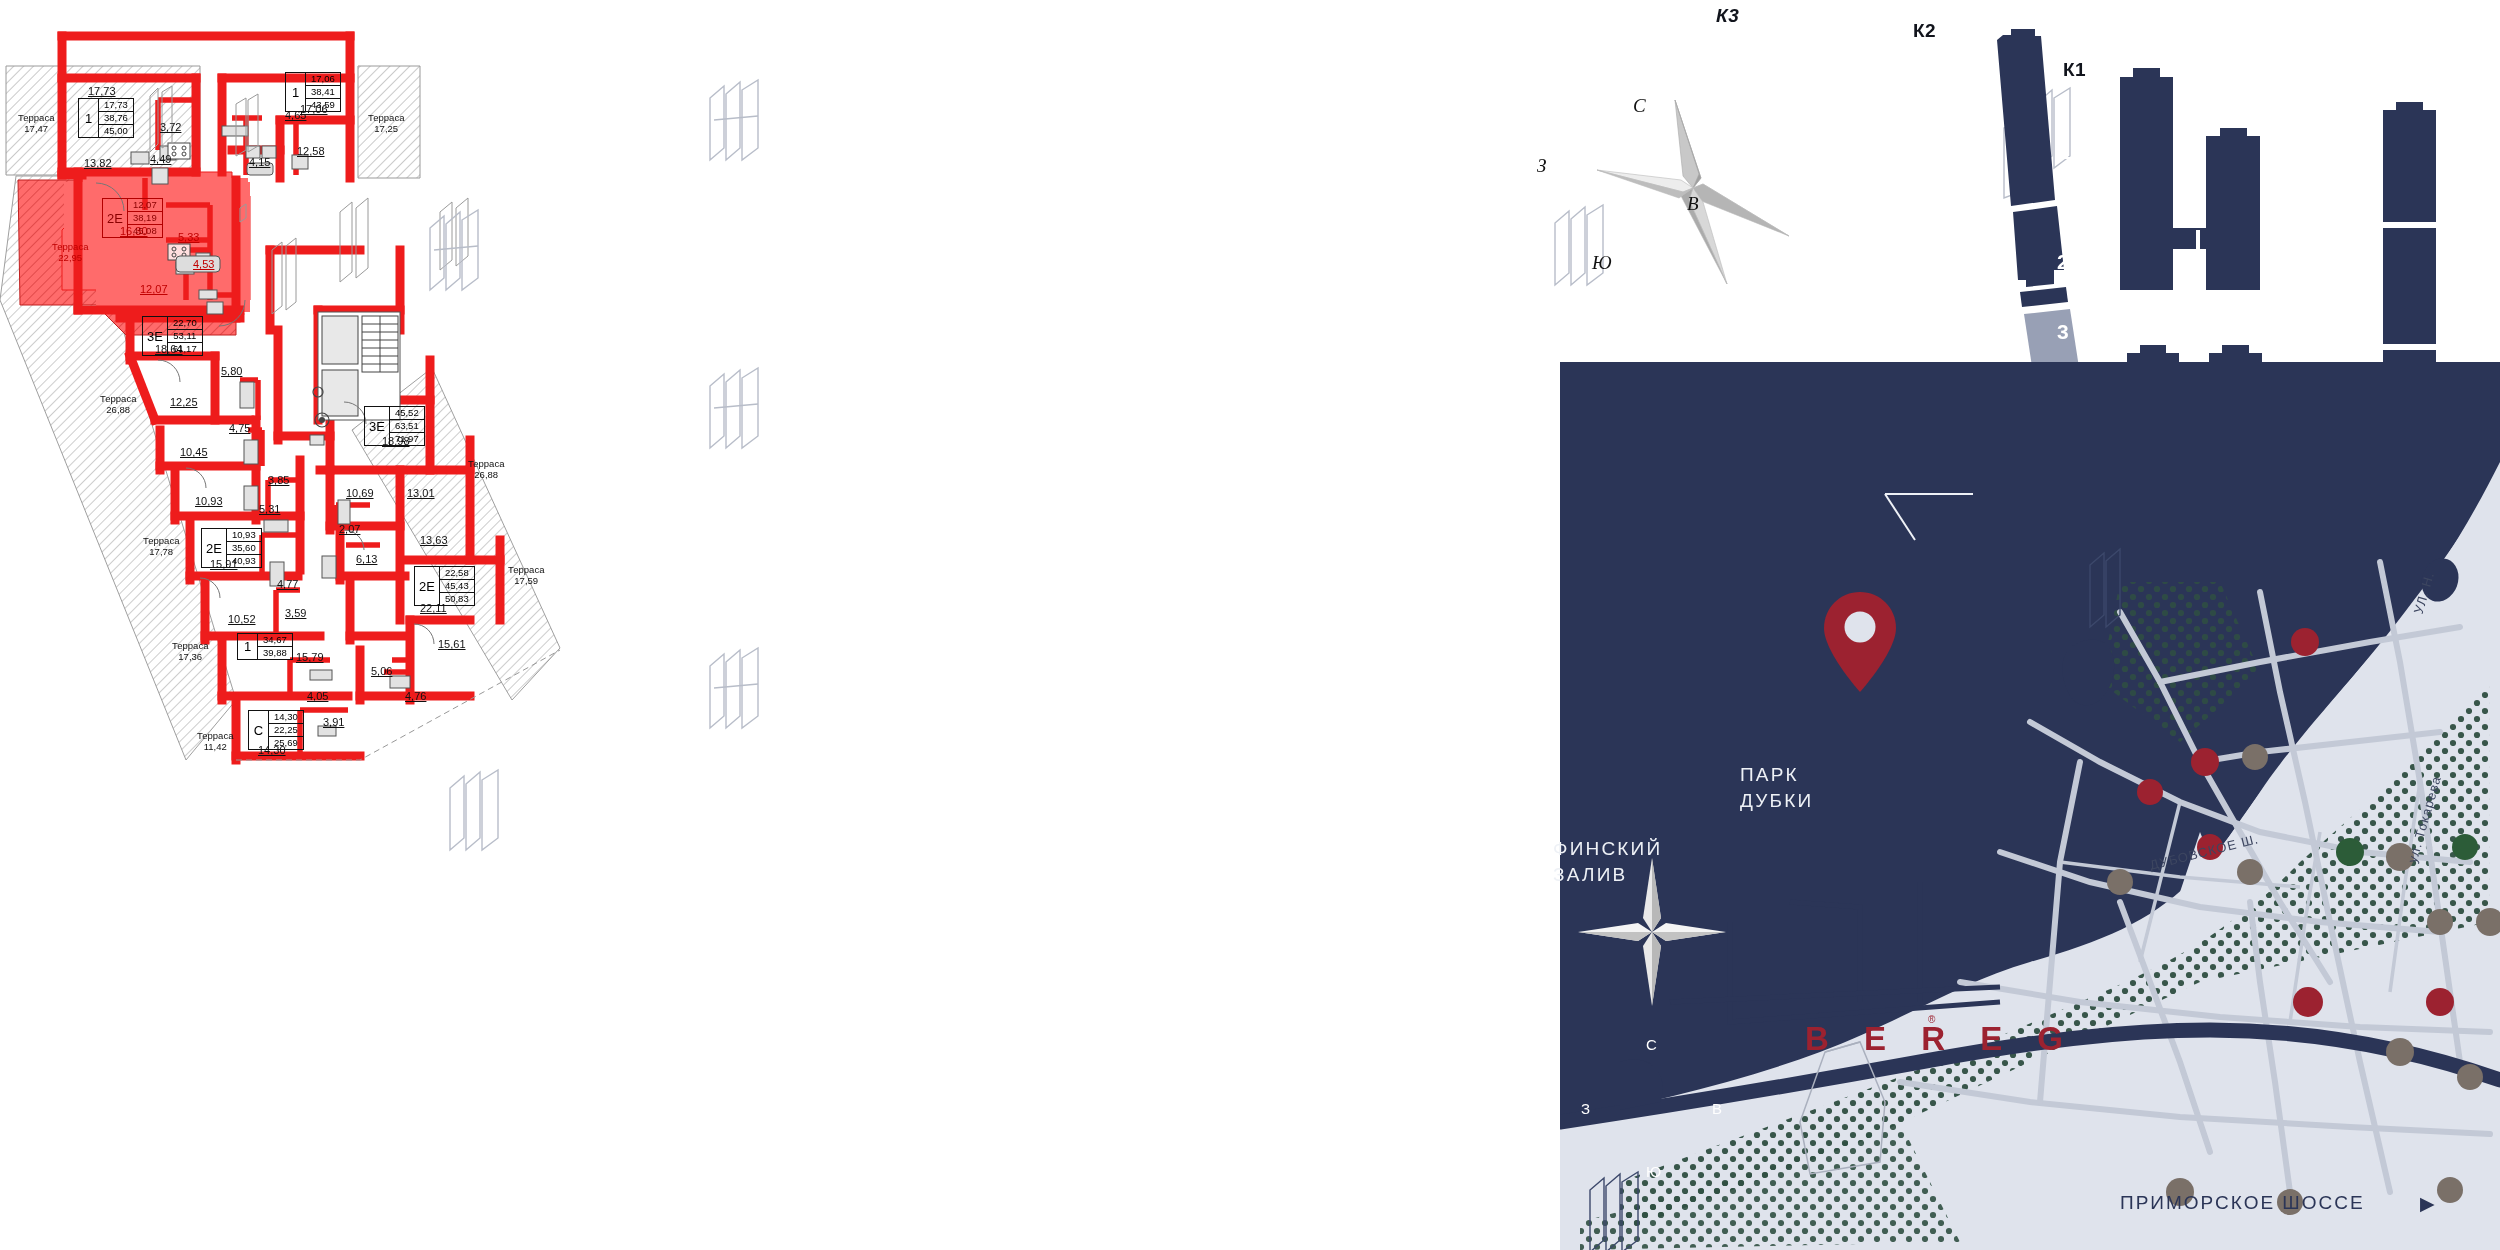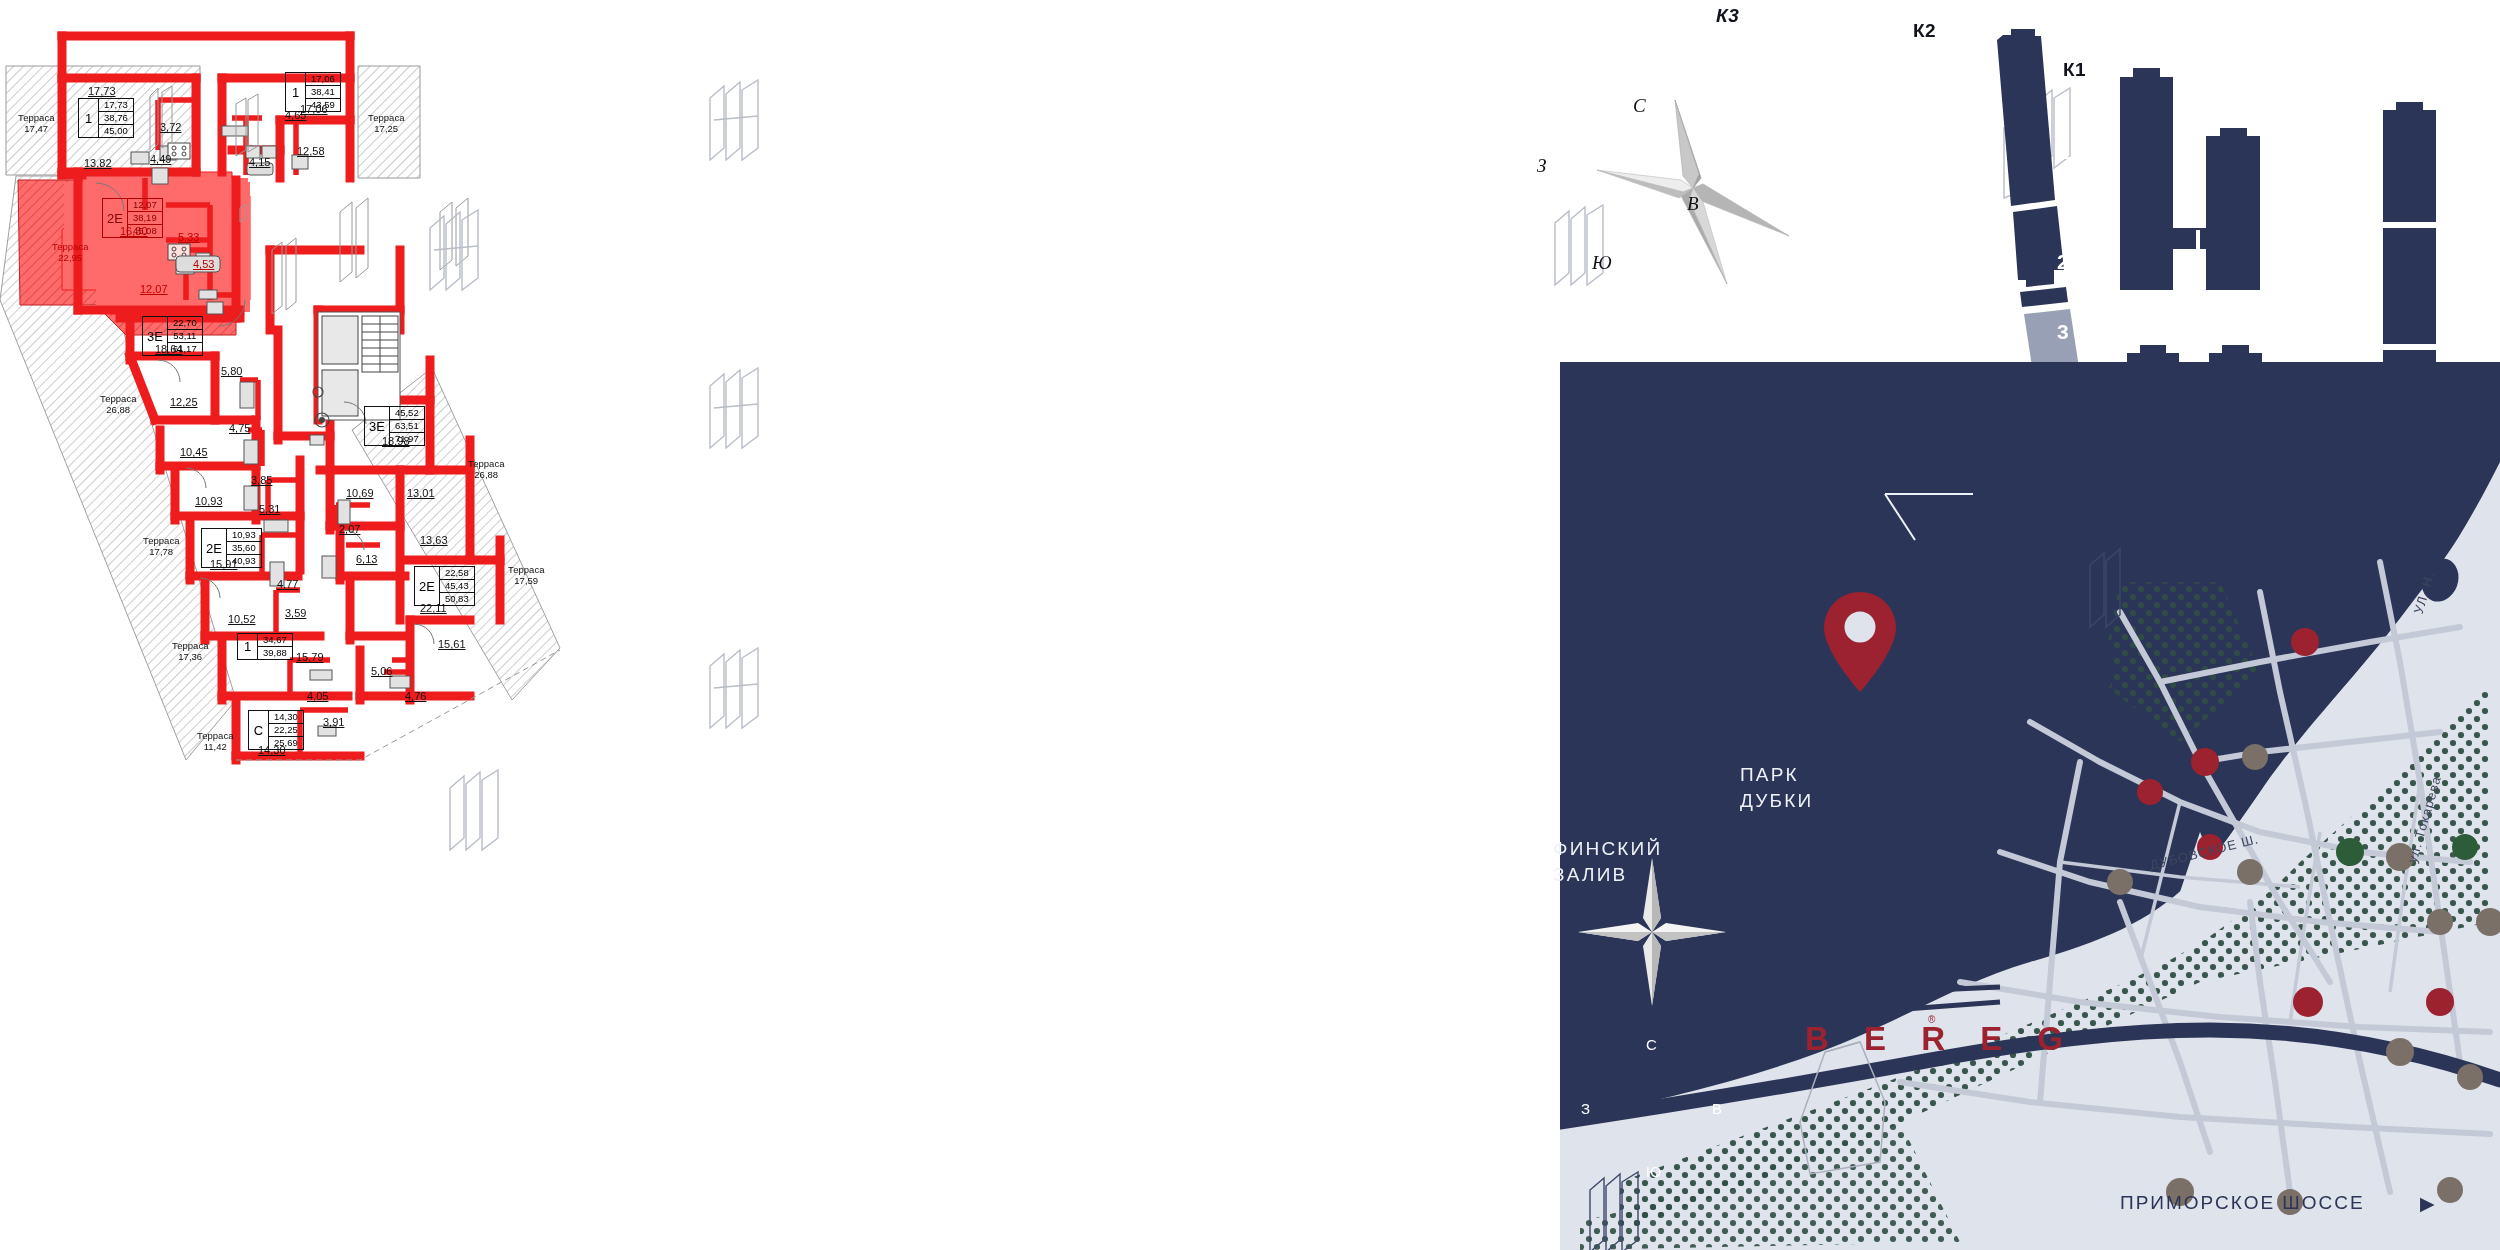--- a/index.html
+++ b/index.html
@@ -377,21 +377,21 @@
         <div class="fp-label fp-area" style="left: 300px; top: 103px;">17,06</div>
         <div class="fp-label fp-area-red" style="left: 120px; top: 225px;">16,30</div>
         <div class="fp-label fp-area-red" style="left: 178px; top: 231px;">5,33</div>
         <div class="fp-label fp-area-red" style="left: 193px; top: 258px;">4,53</div>
         <div class="fp-label fp-area-red" style="left: 140px; top: 283px;">12,07</div>
         <div class="fp-label fp-area" style="left: 155px; top: 343px;">18,64</div>
         <div class="fp-label fp-area" style="left: 221px; top: 365px;">5,80</div>
         <div class="fp-label fp-area" style="left: 170px; top: 396px;">12,25</div>
         <div class="fp-label fp-area" style="left: 229px; top: 422px;">4,75</div>
         <div class="fp-label fp-area" style="left: 180px; top: 446px;">10,45</div>
-        <div class="fp-label fp-area" style="left: 251px; top: 474px;">3,85</div>
+        <div class="fp-label fp-area" style="left: 251px; top: 474px; padding-left: 17px;">3,85</div>
         <div class="fp-label fp-area" style="left: 195px; top: 495px;">10,93</div>
         <div class="fp-label fp-area" style="left: 259px; top: 503px;">5,31</div>
         <div class="fp-label fp-area" style="left: 346px; top: 487px;">10,69</div>
         <div class="fp-label fp-area" style="left: 407px; top: 487px;">13,01</div>
         <div class="fp-label fp-area" style="left: 339px; top: 523px;">2,07</div>
         <div class="fp-label fp-area" style="left: 210px; top: 558px;">15,91</div>
         <div class="fp-label fp-area" style="left: 356px; top: 553px;">6,13</div>
         <div class="fp-label fp-area" style="left: 420px; top: 534px;">13,63</div>
         <div class="fp-label fp-area" style="left: 277px; top: 578px;">4,77</div>
         <div class="fp-label fp-area" style="left: 420px; top: 602px;">22,11</div>

